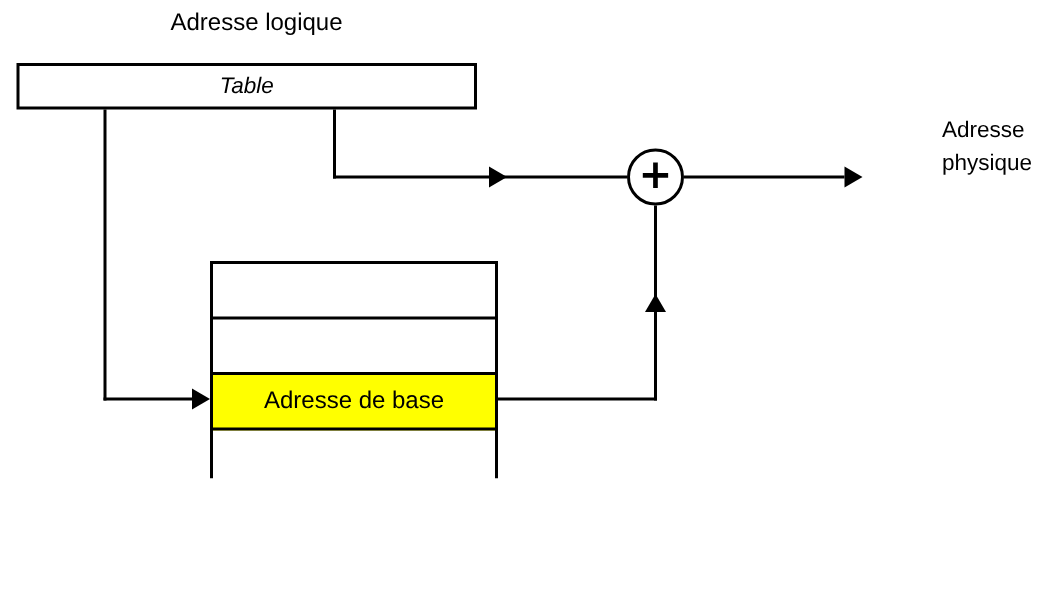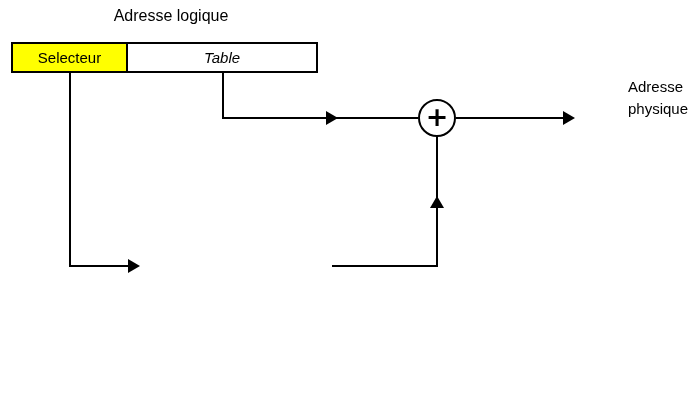--- a/index.html
+++ b/index.html
@@ -120,40 +120,46 @@
   }
 </style>
 </head>
 <body>
 
 <div id="canvas">
 
   <div class="abs title-text" style="left:11px; top:7px; width:320px;">Adresse logique</div>
 
   <div class="abs laddr-box">
-    <div class="laddr-cell cell-selector">Selecteur</div>
     <div class="laddr-cell cell-offset">Table</div>
   </div>
 
   <div class="abs line" style="left:69px; top:73px; width:2px; height:194px;"></div>
   <div class="abs line" style="left:69px; top:265px; width:60px; height:2px;"></div>
   <div class="abs arrow-right" style="left:128px; top:259px;"></div>
 
   <div class="abs line" style="left:222px; top:73px; width:2px; height:46px;"></div>
   <div class="abs line" style="left:222px; top:117px; width:196px; height:2px;"></div>
   <div class="abs arrow-right" style="left:326px; top:111px;"></div>
 
   <div class="abs adder">
     <span class="adder-sign">+</span>
   </div>
 
   <div class="abs line" style="left:456px; top:117px; width:107px; height:2px;"></div>
   <div class="abs arrow-right" style="left:563px; top:111px;"></div>
 
   <div class="abs phys-label">Adresse physique</div>
 
+  <div class="abs corr-table">
+    <div class="corr-row"></div>
+    <div class="corr-row"></div>
+    <div class="corr-row highlight">Adresse de base</div>
+    <div class="corr-row"></div>
+    <div class="corr-row"></div>
+  </div>
 
   <div class="abs line" style="left:332px; top:265px; width:106px; height:2px;"></div>
   <div class="abs line" style="left:436px; top:137px; width:2px; height:130px;"></div>
   <div class="abs arrow-up" style="left:430px; top:196px;"></div>
 
 
 </div>
 
 </body></html>

